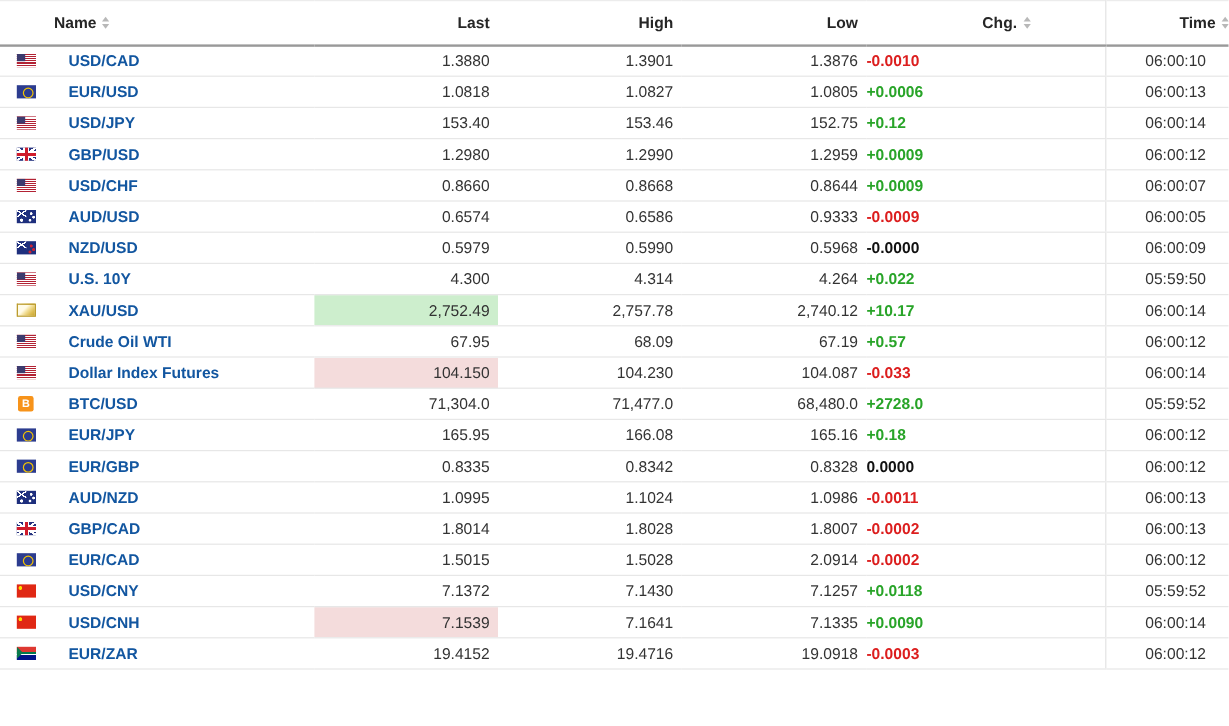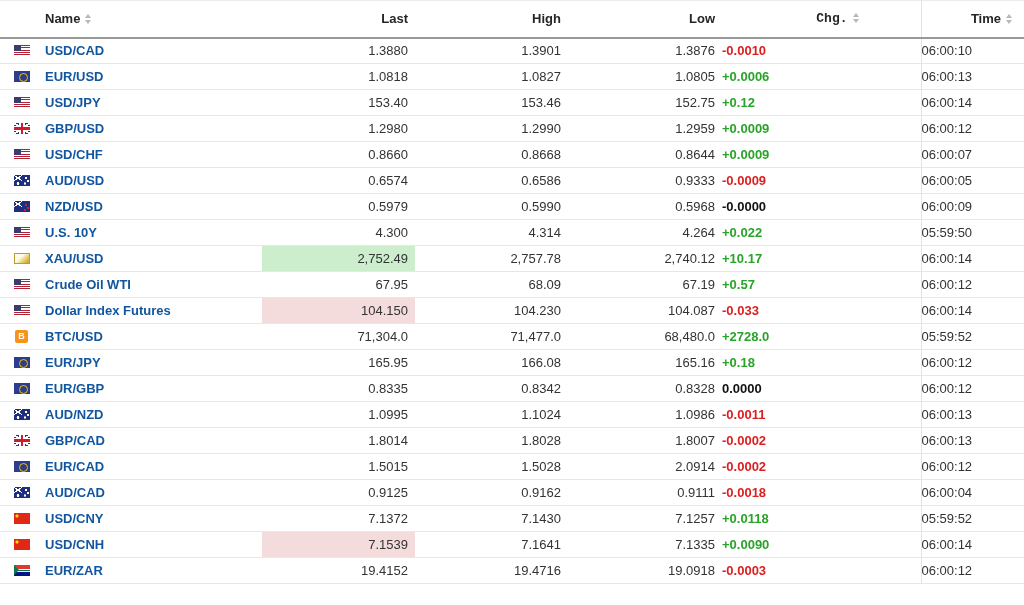--- a/index.html
+++ b/index.html
@@ -12,42 +12,42 @@
     width:1024px; border-collapse:collapse; table-layout:fixed;
     border-top:1px solid #ececec;
   }
   thead th{
     height:37px; vertical-align:middle; font-weight:bold; color:#262626;
     border-bottom:2px solid #999; white-space:nowrap;
   }
   th.left{ text-align:left; padding-left:45px; }
   th.right{ text-align:right; }
   th.h-last, th.h-high, th.h-low{ padding-right:7px; }
-  th.h-chg{ padding-right:62px;font-family:Liberation Mono, monospace; }
-  th.h-time{ padding-right:12px; }
+  th.h-chg{ padding-right:62px; }
+  th.h-time{ }
   .sort{
     display:inline-flex; flex-direction:column; align-items:center; gap:2px;
     margin-left:5px; vertical-align:middle; position:relative; top:-1px;
   }
   .sort i{ width:0; height:0; border-left:3.5px solid transparent; border-right:3.5px solid transparent; }
   .sort .u{ border-bottom:4px solid #b8b8b8; }
   .sort .d{ border-top:4px solid #b8b8b8; }
 
   tbody td{
     height:26px; vertical-align:middle; border-bottom:1px solid #e7e7e7;
     white-space:nowrap; overflow:hidden;
   }
   td.c-name{ padding-left:14px; text-align:left; }
   td.c-num{ text-align:right; padding-right:7px; color:#333; }
   td.c-chg{ padding-right:62px; font-weight:bold; }
-  td.c-time{ text-align:left; padding-right:19px; color:#333; }
+  td.c-time{ text-align:right; padding-right:19px; color:#333; }
   td.c-time, th.h-time{ border-left:1px solid #e3e3e3; }
 
   a.pair{
-    color:var(--link,#1256a0); font-weight:bold; text-decoration:none; cursor:pointer;
+    color:var(--link,#1256a0); font-weight:bold; text-decoration:none; cursor:pointer;margin-left:12px;
   }
   .c-chg.up{ color:var(--up,#28a428); }
   .c-chg.down{ color:var(--down,#dc1e1e); }
   .c-chg.flat{ color:var(--flat,#111); }
   td.hl-red{ background:var(--hl-red,#f4dcdc); }
   td.hl-green{ background:var(--hl-green,#cdeecd); }
 
   
   .flag{
     display:inline-block; width:16px; height:11px; margin-right:15px;
@@ -300,28 +300,20 @@
         </tr>
         <tr>
           <td class="c-name"><span class="flag flag-eu"></span><a class="pair">EUR/CAD</a></td>
           <td class="c-num">1.5015</td>
           <td class="c-num">1.5028</td>
           <td class="c-num">2.0914</td>
           <td class="c-chg down">-0.0002</td>
           <td class="c-time">06:00:12</td>
         </tr>
         <tr>
-          <td class="c-name"><span class="flag flag-au"></span><a class="pair">AUD/CAD</a></td>
-          <td class="c-num">0.9125</td>
-          <td class="c-num">0.9162</td>
-          <td class="c-num">0.9111</td>
-          <td class="c-chg down">-0.0018</td>
-          <td class="c-time">06:00:04</td>
-        </tr>
-        <tr>
           <td class="c-name"><span class="flag flag-cn"></span><a class="pair">USD/CNY</a></td>
           <td class="c-num">7.1372</td>
           <td class="c-num">7.1430</td>
           <td class="c-num">7.1257</td>
           <td class="c-chg up">+0.0118</td>
           <td class="c-time">05:59:52</td>
         </tr>
         <tr>
           <td class="c-name"><span class="flag flag-cn"></span><a class="pair">USD/CNH</a></td>
           <td class="c-num hl-red">7.1539</td>

